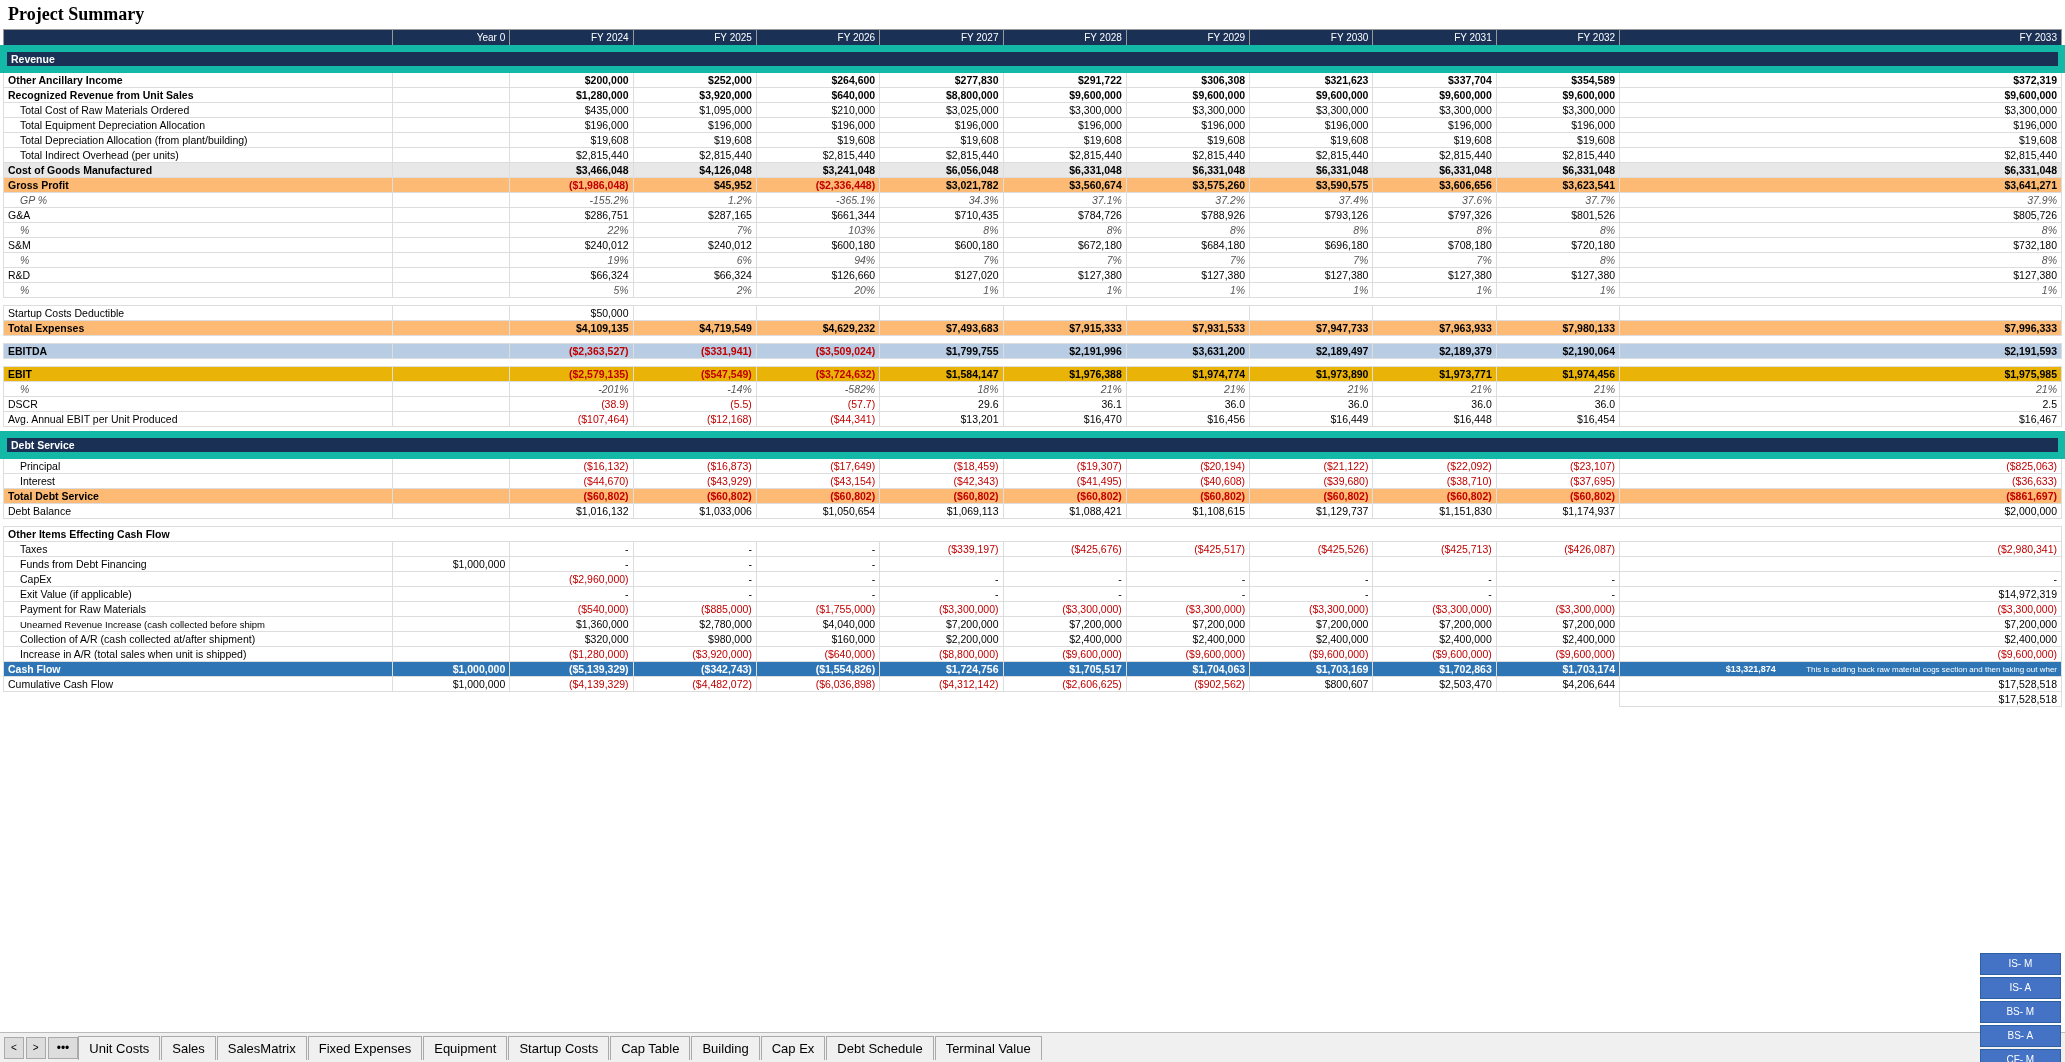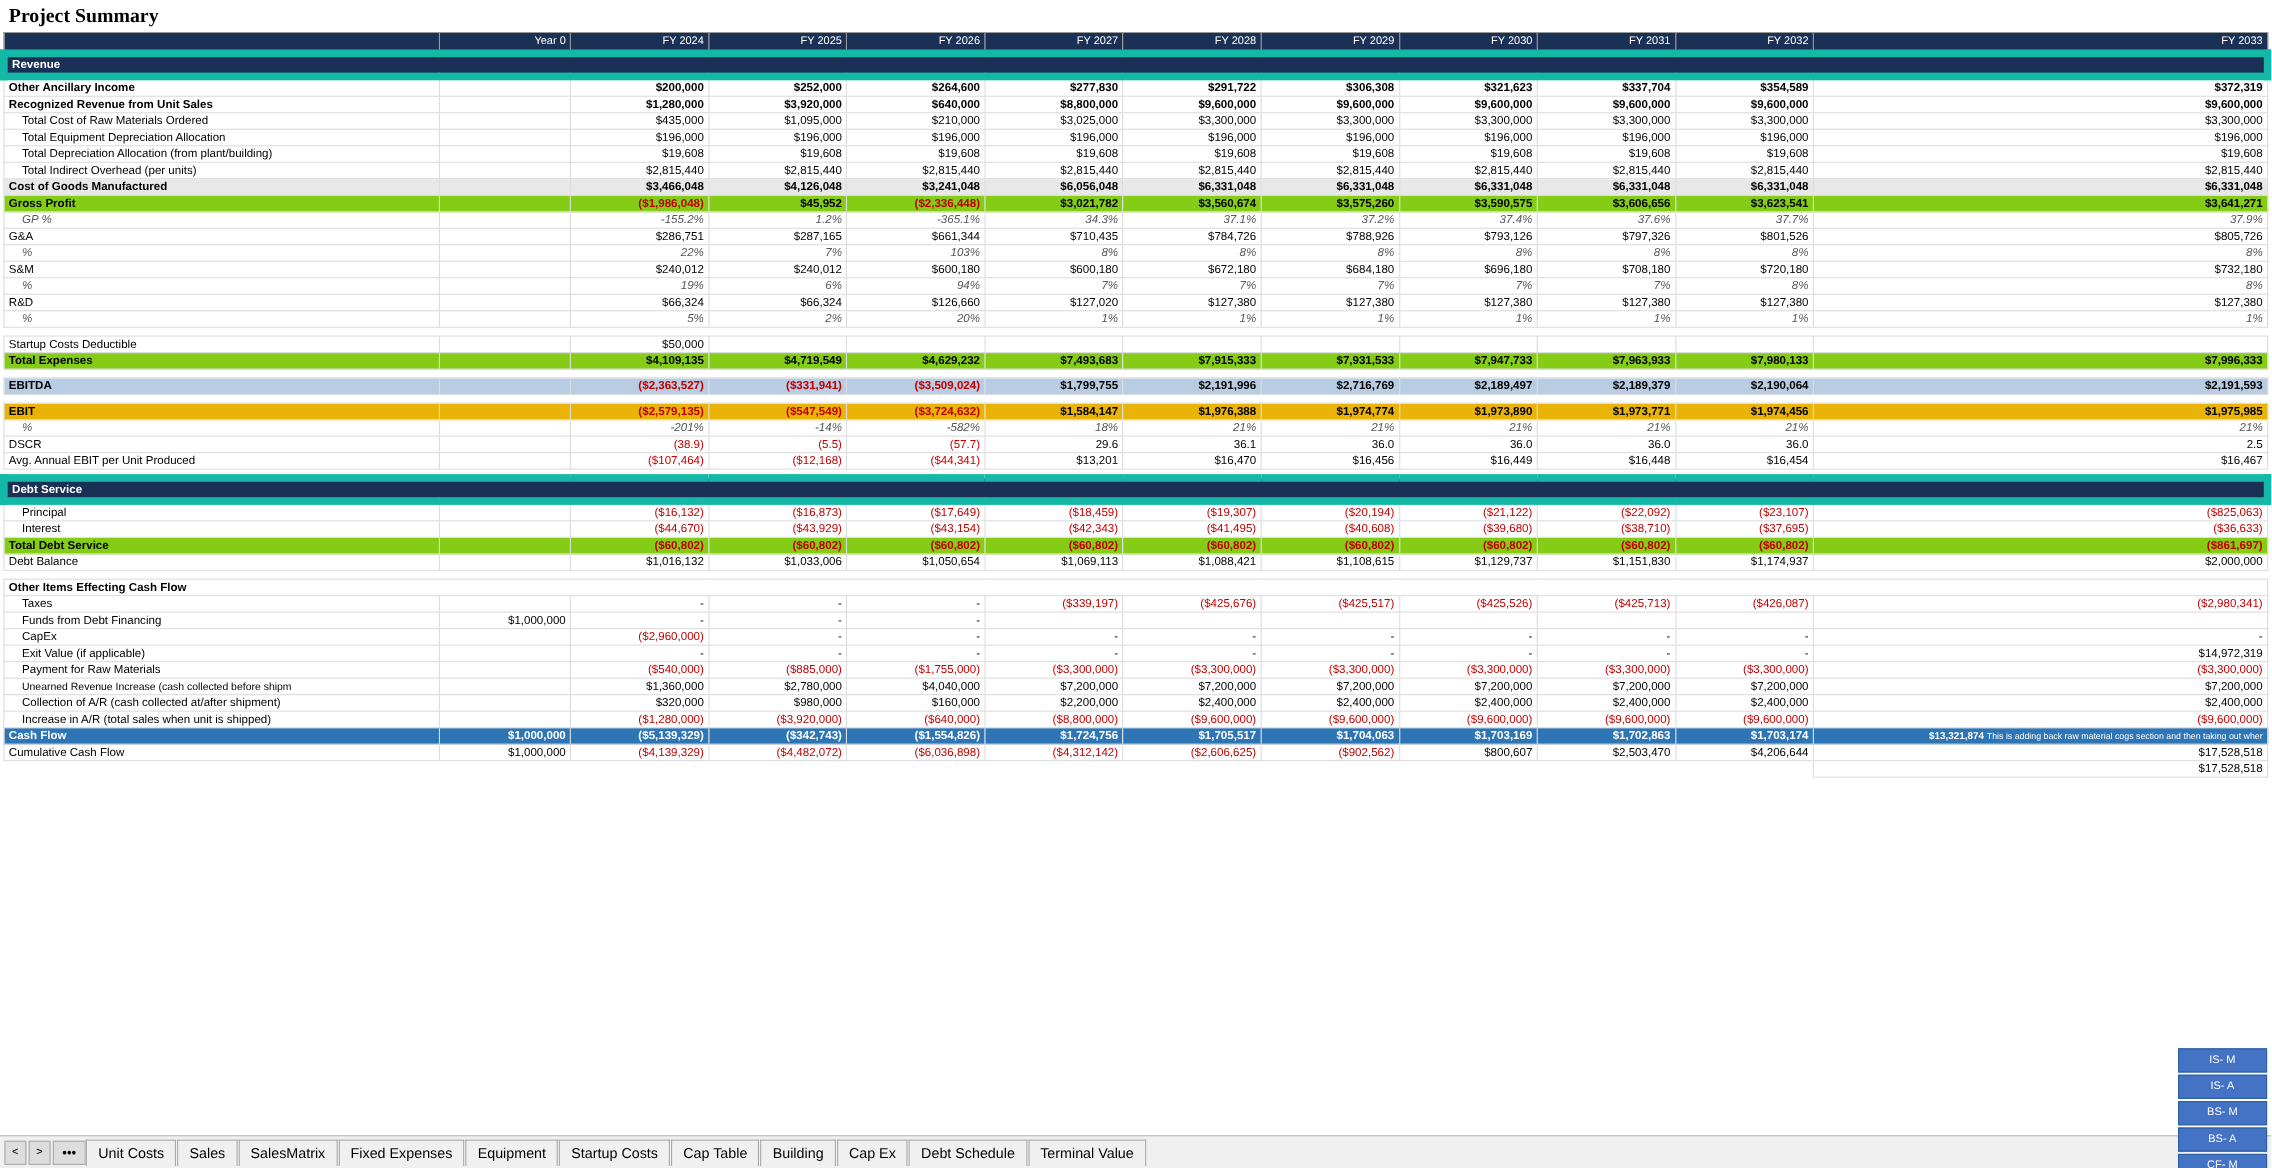--- a/index.html
+++ b/index.html
@@ -24,21 +24,21 @@
     
     td { padding: 1px 4px; border: 1px solid #ddd; white-space: nowrap; vertical-align: middle; }
     td.label-cell { text-align: left; padding-left: 4px; }
     td.indent { padding-left: 16px; text-align: left; }
     td.value-cell { text-align: right; }
     
     
     tr.section-header td { background: #1a3055; color: white; font-weight: bold; border: 7px solid #14b8a6; }
     tr.bold-row td { font-weight: bold; }
     tr.gray-bg td { background: #e8e8e8; }
-    tr.total-row td { background: #84cc16; font-weight: bold; }
+    tr.total-row td { background: #fdba74; font-weight: bold; }
     tr.ebitda-row td { background: #b8cce4; font-weight: bold; }
     tr.ebit-row td { background: #eab308; font-weight: bold; }
     tr.cashflow-row td { background: #2e75b6; color: white; font-weight: bold; }
     
     .negative { color: #c00000; }
     .pct-row td { font-style: italic; color: #555; }
     
     
     .tabs-bar { display: flex; align-items: center; background: #f0f0f0; border-top: 1px solid #bbb; height: 30px; padding: 0 4px; flex-shrink: 0; }
     .tab-nav-btn { background: #ddd; border: 1px solid #aaa; padding: 2px 6px; cursor: pointer; font-size: 10px; margin-right: 2px; height: 22px; }
@@ -352,21 +352,21 @@
           </tr>
 
         <tr class="ebitda-row">
           <td class="label-cell">EBITDA</td>
           <td class="value-cell"></td>
           <td class="value-cell negative">($2,363,527)</td>
           <td class="value-cell negative">($331,941)</td>
           <td class="value-cell negative">($3,509,024)</td>
           <td class="value-cell">$1,799,755</td>
           <td class="value-cell">$2,191,996</td>
-          <td class="value-cell">$2,716,769</td>
+          <td class="value-cell">$3,631,200</td>
           <td class="value-cell">$2,189,497</td>
           <td class="value-cell">$2,189,379</td>
           <td class="value-cell">$2,190,064</td>
           <td class="value-cell">$2,191,593</td>
         </tr>
 
         <tr class="spacer">
             <td colspan="12"></td>
           </tr>
 
@@ -631,21 +631,21 @@
           <td class="value-cell" style="color:white;">$1,000,000</td>
           <td class="value-cell" style="color:white;">($5,139,329)</td>
           <td class="value-cell" style="color:white;">($342,743)</td>
           <td class="value-cell" style="color:white;">($1,554,826)</td>
           <td class="value-cell" style="color:white;">$1,724,756</td>
           <td class="value-cell" style="color:white;">$1,705,517</td>
           <td class="value-cell" style="color:white;">$1,704,063</td>
           <td class="value-cell" style="color:white;">$1,703,169</td>
           <td class="value-cell" style="color:white;">$1,702,863</td>
           <td class="value-cell" style="color:white;">$1,703,174</td>
-          <td class="value-cell" style="color:white; font-size:9px;">$13,321,874 <span style="font-size:8px; font-weight:normal;">This is adding back raw material cogs section and then taking out wher</span></td>
+          <td class="value-cell" style="color:white; font-size:9px;">$13,321,874 <span style="font-size:8px; font-weight:normal;margin-left:28px;">This is adding back raw material cogs section and then taking out wher</span></td>
         </tr>
 
         <tr class="cumcashflow-row">
           <td class="label-cell">Cumulative Cash Flow</td>
           <td class="value-cell">$1,000,000</td>
           <td class="value-cell negative">($4,139,329)</td>
           <td class="value-cell negative">($4,482,072)</td>
           <td class="value-cell negative">($6,036,898)</td>
           <td class="value-cell negative">($4,312,142)</td>
           <td class="value-cell negative">($2,606,625)</td>

